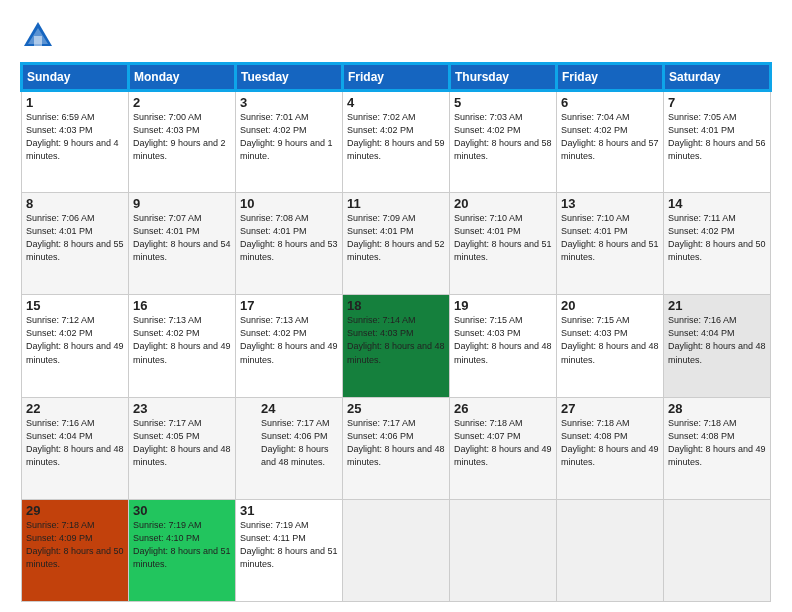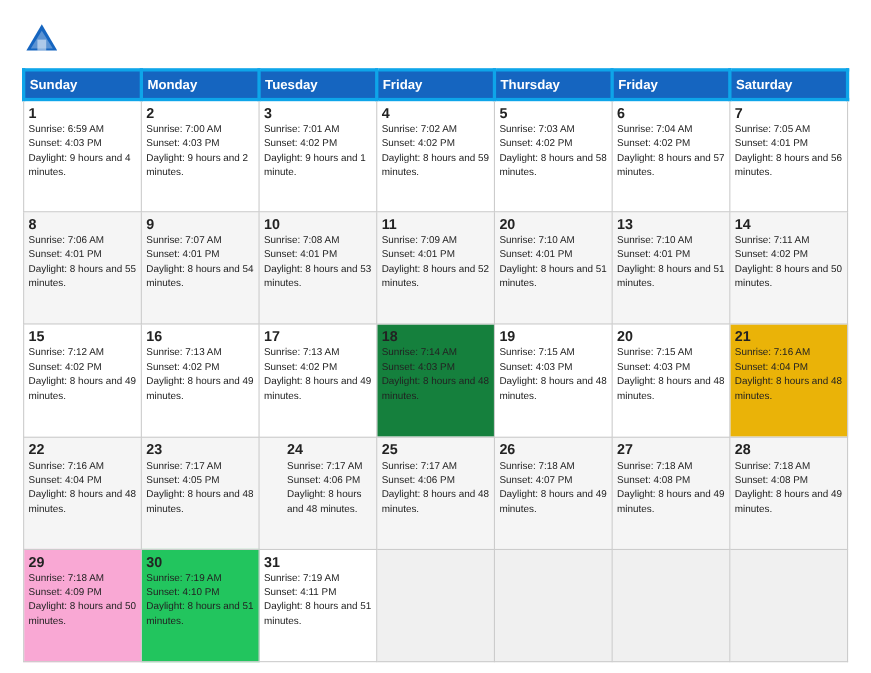--- a/index.html
+++ b/index.html
@@ -150,33 +150,33 @@
           <td style="background: rgb(245, 245, 245);"><span class="day-num">13</span><span class="day-info">Sunrise: 7:10 AM<br>Sunset: 4:01 PM<br>Daylight: 8 hours and 51 minutes.</span></td>
           <td style="background: rgb(245, 245, 245);"><span class="day-num">14</span><span class="day-info">Sunrise: 7:11 AM<br>Sunset: 4:02 PM<br>Daylight: 8 hours and 50 minutes.</span></td>
         </tr>
         <tr>
           <td style="background: rgb(255, 255, 255);"><span class="day-num">15</span><span class="day-info">Sunrise: 7:12 AM<br>Sunset: 4:02 PM<br>Daylight: 8 hours and 49 minutes.</span></td>
           <td style="background: rgb(255, 255, 255);"><span class="day-num">16</span><span class="day-info">Sunrise: 7:13 AM<br>Sunset: 4:02 PM<br>Daylight: 8 hours and 49 minutes.</span></td>
           <td style="background: rgb(255, 255, 255);"><span class="day-num">17</span><span class="day-info">Sunrise: 7:13 AM<br>Sunset: 4:02 PM<br>Daylight: 8 hours and 49 minutes.</span></td>
           <td style="background: #15803d;"><span class="day-num">18</span><span class="day-info">Sunrise: 7:14 AM<br>Sunset: 4:03 PM<br>Daylight: 8 hours and 48 minutes.</span></td>
           <td style="background: rgb(255, 255, 255);"><span class="day-num">19</span><span class="day-info">Sunrise: 7:15 AM<br>Sunset: 4:03 PM<br>Daylight: 8 hours and 48 minutes.</span></td>
           <td style="background: rgb(255, 255, 255);"><span class="day-num">20</span><span class="day-info">Sunrise: 7:15 AM<br>Sunset: 4:03 PM<br>Daylight: 8 hours and 48 minutes.</span></td>
-          <td style="background: #eab308;"><span class="day-num">21</span><span class="day-info">Sunrise: 7:16 AM<br>Sunset: 4:04 PM<br>Daylight: 8 hours and 48 minutes.</span></td>
+          <td style="background: #e5e5e5;"><span class="day-num">21</span><span class="day-info">Sunrise: 7:16 AM<br>Sunset: 4:04 PM<br>Daylight: 8 hours and 48 minutes.</span></td>
         </tr>
         <tr>
           <td style="background: rgb(245, 245, 245);"><span class="day-num">22</span><span class="day-info">Sunrise: 7:16 AM<br>Sunset: 4:04 PM<br>Daylight: 8 hours and 48 minutes.</span></td>
           <td style="background: rgb(245, 245, 245);"><span class="day-num">23</span><span class="day-info">Sunrise: 7:17 AM<br>Sunset: 4:05 PM<br>Daylight: 8 hours and 48 minutes.</span></td>
           <td style="background: rgb(245, 245, 245); padding-left: 25px;"><span class="day-num">24</span><span class="day-info">Sunrise: 7:17 AM<br>Sunset: 4:06 PM<br>Daylight: 8 hours and 48 minutes.</span></td>
           <td style="background: rgb(245, 245, 245);"><span class="day-num">25</span><span class="day-info">Sunrise: 7:17 AM<br>Sunset: 4:06 PM<br>Daylight: 8 hours and 48 minutes.</span></td>
           <td style="background: rgb(245, 245, 245); margin-left: 29px;"><span class="day-num">26</span><span class="day-info">Sunrise: 7:18 AM<br>Sunset: 4:07 PM<br>Daylight: 8 hours and 49 minutes.</span></td>
           <td style="background: rgb(245, 245, 245);"><span class="day-num">27</span><span class="day-info">Sunrise: 7:18 AM<br>Sunset: 4:08 PM<br>Daylight: 8 hours and 49 minutes.</span></td>
           <td style="background: rgb(245, 245, 245);"><span class="day-num">28</span><span class="day-info">Sunrise: 7:18 AM<br>Sunset: 4:08 PM<br>Daylight: 8 hours and 49 minutes.</span></td>
         </tr>
         <tr>
-          <td style="background: #f9a8d4;"><span class="day-num">29</span><span class="day-info">Sunrise: 7:18 AM<br>Sunset: 4:09 PM<br>Daylight: 8 hours and 50 minutes.</span></td>
+          <td style="background: #c2410c;"><span class="day-num">29</span><span class="day-info">Sunrise: 7:18 AM<br>Sunset: 4:09 PM<br>Daylight: 8 hours and 50 minutes.</span></td>
           <td style="background: #22c55e; margin-left: 18px;"><span class="day-num">30</span><span class="day-info">Sunrise: 7:19 AM<br>Sunset: 4:10 PM<br>Daylight: 8 hours and 51 minutes.</span></td>
           <td style="background: rgb(255, 255, 255);"><span class="day-num">31</span><span class="day-info">Sunrise: 7:19 AM<br>Sunset: 4:11 PM<br>Daylight: 8 hours and 51 minutes.</span></td>
           <td class="empty-cell"></td>
           <td class="empty-cell"></td>
           <td class="empty-cell"></td>
           <td class="empty-cell"></td>
         </tr>
       </tbody>
   </table>
 </div>

